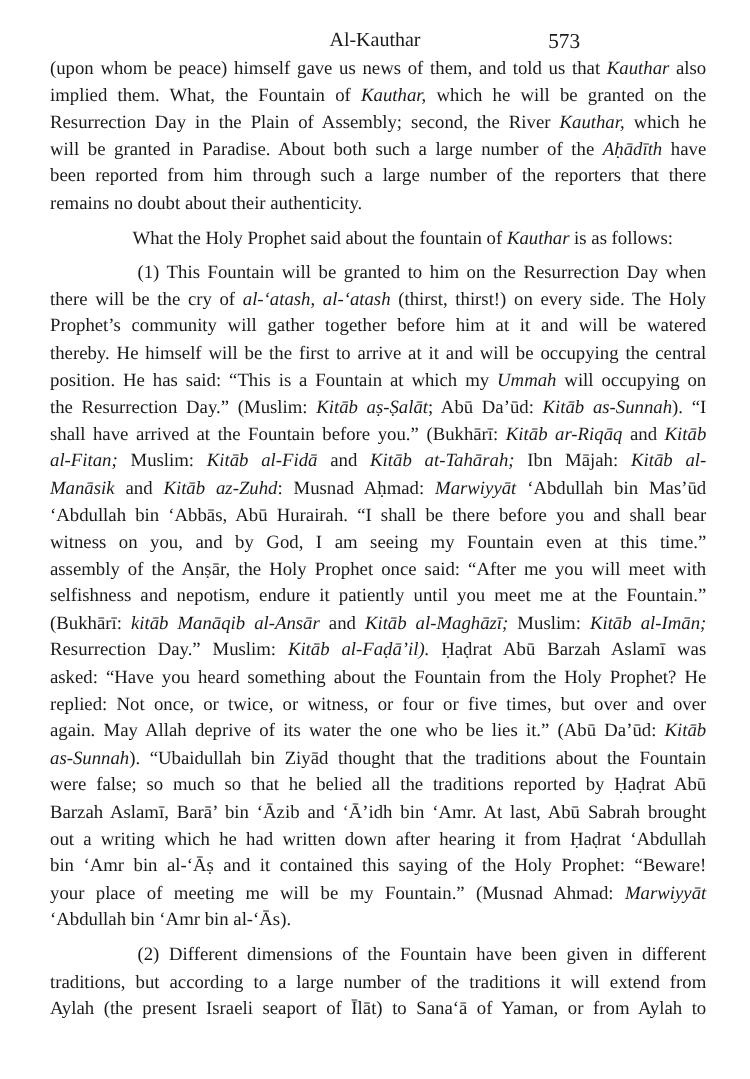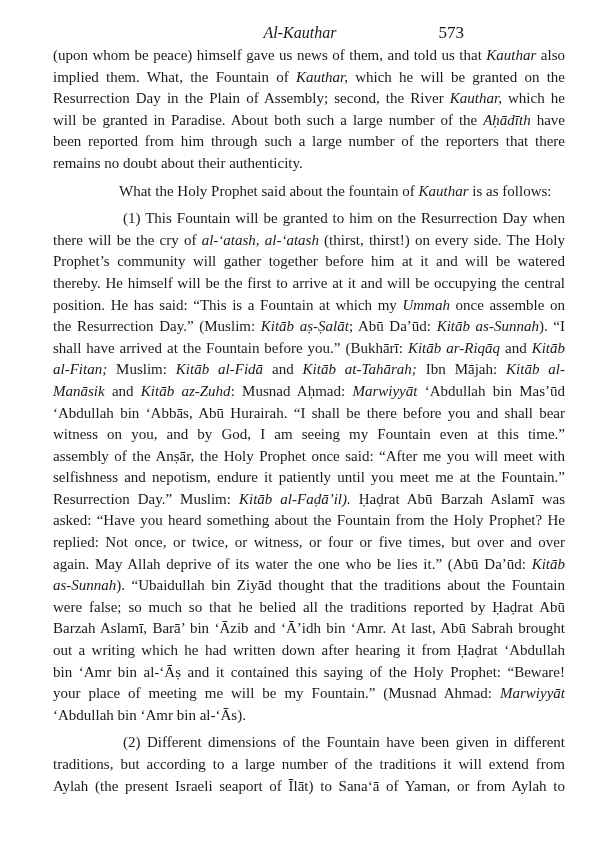--- a/index.html
+++ b/index.html
@@ -2,24 +2,24 @@
 <html><head>
 <meta charset="utf-8">
 <style>
   html, body { margin: 0; padding: 0; }
   body {
     width: 600px; height: 863px; background: #ffffff; overflow: hidden;
     font-family: "Liberation Serif", "DejaVu Serif", serif; color: #1a1a1a;
   }
   .page { position: relative; width: 600px; height: 863px; }
   .header { position: absolute; top: 20px; left: 0; width: 600px; height: 24px; }
-  .running-title { position: absolute; left: 0; width: 600px; text-align: center; top: 4px; font-style: italic; font-size: 16px; }
+  .running-title { position: absolute; left: 0; width: 600px; text-align: center; top: 4px; font-size: 16px; }
   .page-number { position: absolute; right: 136px; top: 3px; font-size: 17px; }
   .body { position: absolute; left: 40px; top: 45px; width: 525px; font-size: 15px; line-height: 21.6px; }
-  .line { display: block; white-space: nowrap; text-align: justify; text-align-last: justify; height: 21.6px; margin-left: 13px; }
+  .line { display: block; white-space: nowrap; text-align: justify; text-align-last: justify; height: 21.6px; }
   .line.last { text-align-last: left; }
   .line.indent1 { padding-left: 66px; }
   .line.indent2 { padding-left: 70px; }
   .gap { height: 6px; }
   i { font-style: italic; }
 </style>
 </head>
 <body>
 
 <div class="page">
@@ -39,29 +39,30 @@
       <div class="gap"></div>
       <div>
         <span class="line last indent1"><span>What the Holy Prophet said about the fountain of </span><i>Kauthar</i><span> is as follows:</span></span>
       </div>
       <div class="gap"></div>
       <div>
         <span class="line indent2"><span>(1) This Fountain will be granted to him on the Resurrection Day when</span></span>
         <span class="line"><span>there will be the cry of </span><i>al-‘atash, al-‘atash</i><span> (thirst, thirst!) on every side. The Holy</span></span>
         <span class="line"><span>Prophet’s community will gather together before him at it and will be watered</span></span>
         <span class="line"><span>thereby. He himself will be the first to arrive at it and will be occupying the central</span></span>
-        <span class="line"><span>position. He has said: “This is a Fountain at which my </span><i>Ummah</i><span> once assemble on</span></span>
+        <span class="line"><span>position. He has said: “This is a Fountain at which my </span><i>Ummah</i><span> will occupying on</span></span>
         <span class="line"><span>the Resurrection Day.” (Muslim: </span><i>Kitāb aṣ-Ṣalāt</i><span>; Abū Da’ūd: </span><i>Kitāb as-Sunnah</i><span>). “I</span></span>
         <span class="line"><span>shall have arrived at the Fountain before you.” (Bukhārī: </span><i>Kitāb ar-Riqāq</i><span> and </span><i>Kitāb</i></span>
         <span class="line"><i>al-Fitan;</i><span> Muslim: </span><i>Kitāb al-Fidā</i><span> and </span><i>Kitāb at-Tahārah;</i><span> Ibn Mājah: </span><i>Kitāb al-</i></span>
         <span class="line"><i>Manāsik</i><span> and </span><i>Kitāb az-Zuhd</i><span>: Musnad Aḥmad: </span><i>Marwiyyāt</i><span> ‘Abdullah bin Mas’ūd</span></span>
         <span class="line"><span>‘Abdullah bin ‘Abbās, Abū Hurairah. “I shall be there before you and shall bear</span></span>
         <span class="line"><span>witness on you, and by God, I am seeing my Fountain even at this time.”</span></span>
         <span class="line"><span>assembly of the Anṣār, the Holy Prophet once said: “After me you will meet with</span></span>
         <span class="line"><span>selfishness and nepotism, endure it patiently until you meet me at the Fountain.”</span></span>
+        <span class="line"><span>(Bukhārī: </span><i>kitāb Manāqib al-Ansār</i><span> and </span><i>Kitāb al-Maghāzī;</i><span> Muslim: </span><i>Kitāb al-Imān;</i></span>
         <span class="line"><span>Resurrection Day.” Muslim: </span><i>Kitāb al-Faḍā’il).</i><span> Ḥaḍrat Abū Barzah Aslamī was</span></span>
         <span class="line"><span>asked: “Have you heard something about the Fountain from the Holy Prophet? He</span></span>
         <span class="line"><span>replied: Not once, or twice, or witness, or four or five times, but over and over</span></span>
         <span class="line"><span>again. May Allah deprive of its water the one who be lies it.” (Abū Da’ūd: </span><i>Kitāb</i></span>
         <span class="line"><i>as-Sunnah</i><span>). “Ubaidullah bin Ziyād thought that the traditions about the Fountain</span></span>
         <span class="line"><span>were false; so much so that he belied all the traditions reported by Ḥaḍrat Abū</span></span>
         <span class="line"><span>Barzah Aslamī, Barā’ bin ‘Āzib and ‘Ā’idh bin ‘Amr. At last, Abū Sabrah brought</span></span>
         <span class="line"><span>out a writing which he had written down after hearing it from Ḥaḍrat ‘Abdullah</span></span>
         <span class="line"><span>bin ‘Amr bin al-‘Āṣ and it contained this saying of the Holy Prophet: “Beware!</span></span>
         <span class="line"><span>your place of meeting me will be my Fountain.” (Musnad Ahmad: </span><i>Marwiyyāt</i></span>

